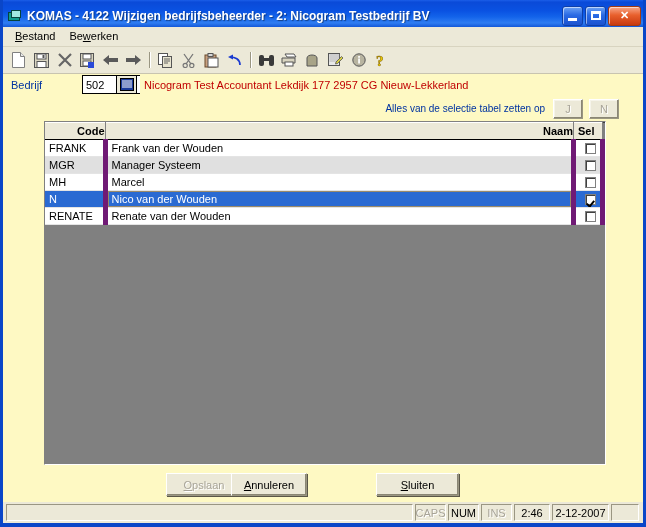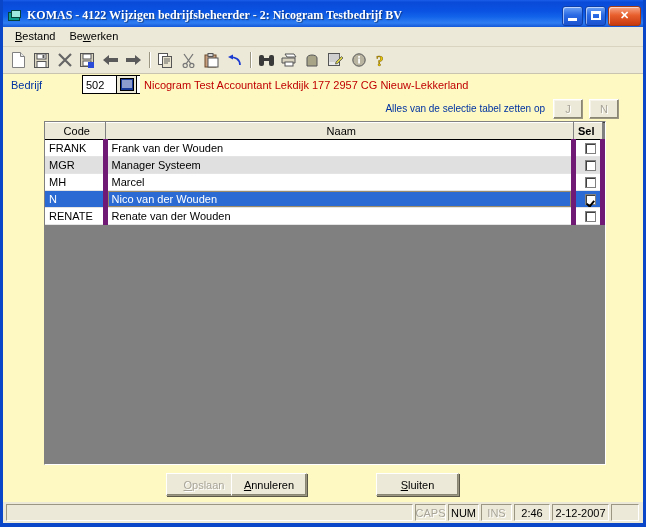--- a/index.html
+++ b/index.html
@@ -28,21 +28,20 @@
   .titlebar {
     height: 27px;
     background: linear-gradient(to bottom,
         #1b5ee8 0%, #0a4ad8 8%, #0a52e2 40%,
         #1363ea 62%, #2f7df2 85%, #1358d8 100%);
     display: flex;
     align-items: center;
     padding: 4px 2px 0 4px;
     box-sizing: border-box;
     position: relative;
-    font-family: Liberation Serif, serif;
   }
   .title-icon {
     width: 16px; height: 16px;
     margin-right: 4px;
     position: relative;
     flex: 0 0 auto;
   }
   .title-icon .f1 {
     position: absolute; left: 1px; top: 4px;
     width: 12px; height: 9px;
@@ -242,22 +241,22 @@
     overflow: hidden;
   }
   table.grid {
     border-collapse: collapse;
     width: 100%;
     table-layout: fixed;
     font-size: 11px;
   }
   table.grid th {
     background: #ece9d8;
-    font-weight: normal;
-    text-align: center;
+    font-weight: bold;
+    text-align: right;
     height: 17px;
     padding: 0 0 0 4px;
     border-right: 1px solid #808080;
     border-bottom: 1px solid #000000;
     color: #000;
     box-shadow: inset 0 1px 0 #ffffff;
     white-space: nowrap;
   }
   table.grid th.sel-head {
     text-align: left;

